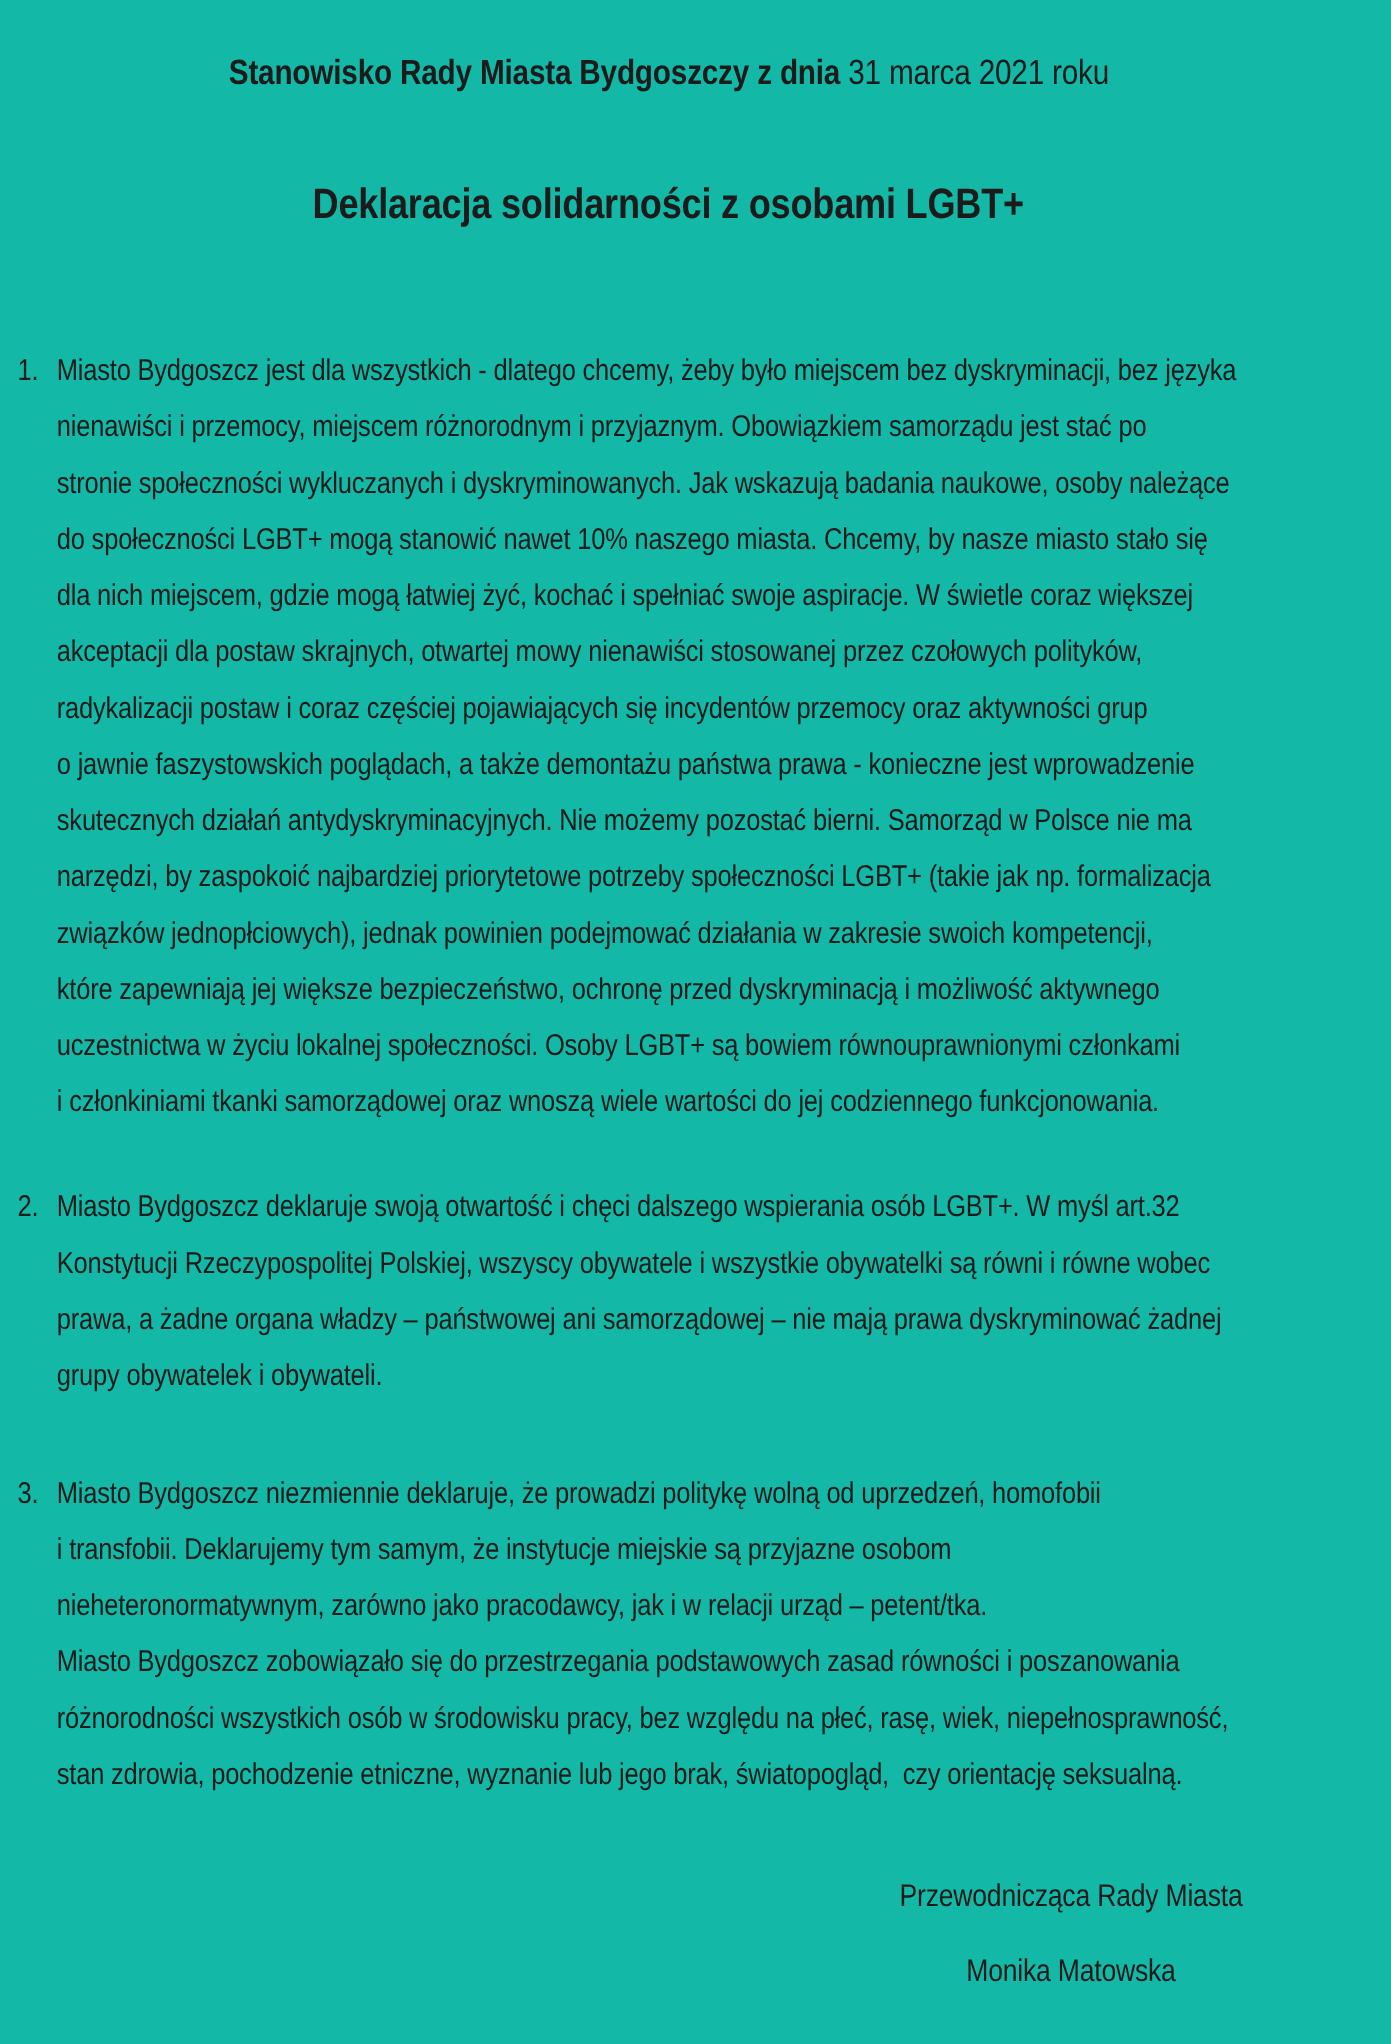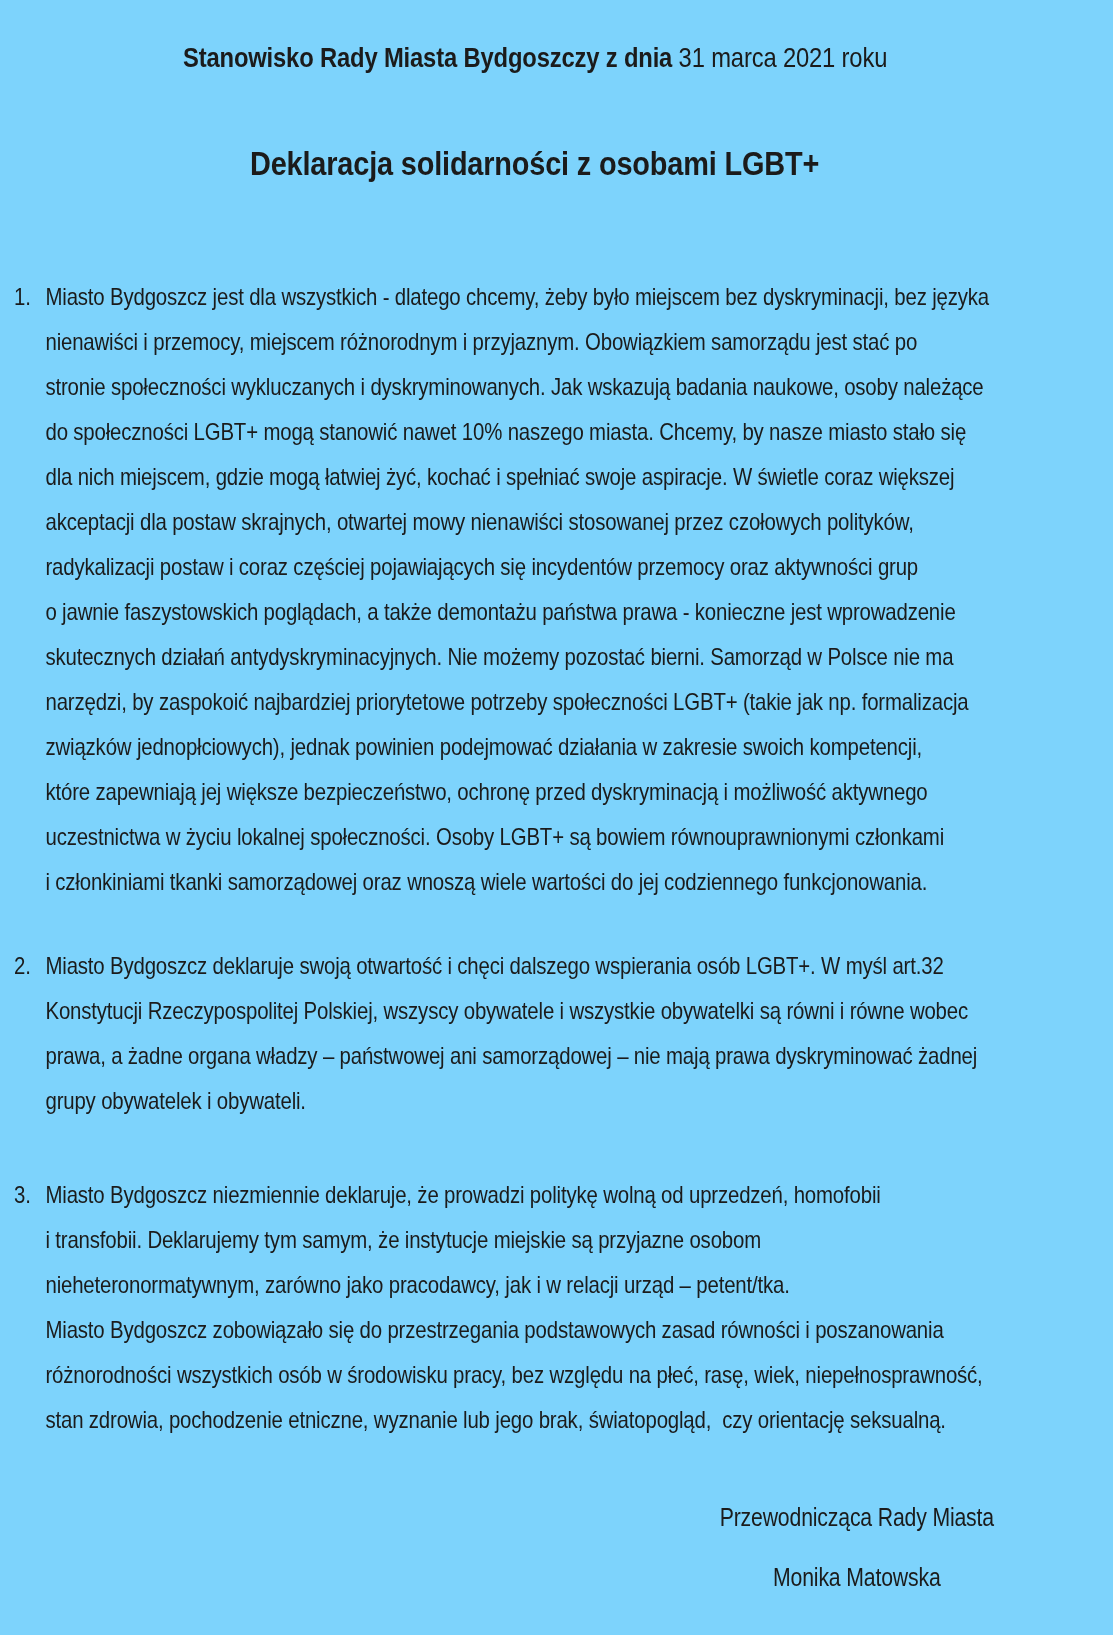--- a/index.html
+++ b/index.html
@@ -11,21 +11,21 @@
     height: 1635px;
     background: #ffffff;
     position: relative;
     font-family: "Liberation Sans", "DejaVu Sans", sans-serif;
     color: #1b1b1b;
     overflow: hidden;
   }
   .page {
     position: absolute;
     inset: 0;
-    background: #7dd3fc;
+    background: #14b8a6;
   }
   
   .squeeze {
     transform: scaleX(0.85);
     transform-origin: 0 0;
   }
   .doc-header {
     position: absolute;
     top: 42px;
     left: 183px;

